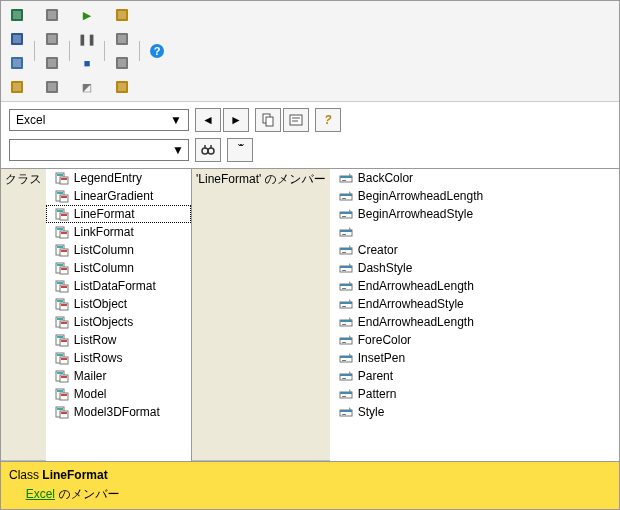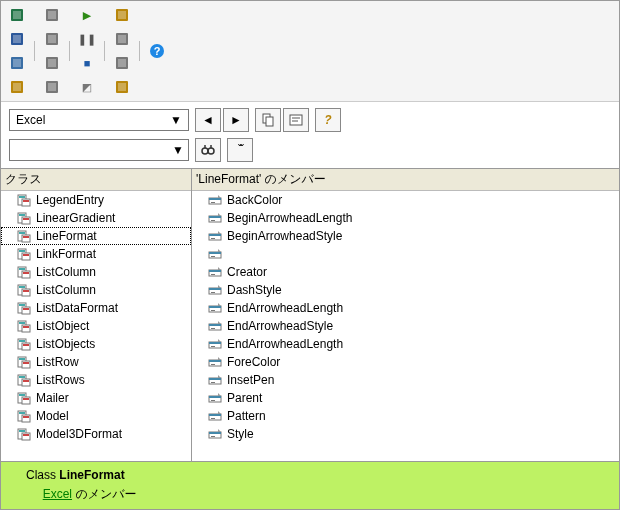--- a/index.html
+++ b/index.html
@@ -16,34 +16,34 @@
 .combo-main input{border:0;outline:0;font:inherit;width:140px}
 .combo-dd{width:16px;text-align:center}
 .btnset{display:flex;gap:2px}
 .sq{width:24px;height:22px;border:1px solid #888;background:#f6f6f6;display:flex;align-items:center;justify-content:center}
 
 .row3{display:flex;align-items:center;gap:6px;padding:0 8px 6px 8px}
 .combo-sub{width:180px;justify-content:flex-end}
 
 
 .split{display:flex;flex:1;border-top:1px solid #999;overflow:hidden}
-.pane{display:flex;flex-direction:column;overflow:hidden}
+.pane{display:flex;flex-direction:row;overflow:hidden}
 .pane.left{width:190px;border-right:1px solid #999}
 .pane.right{flex:1}
 .pane-hdr{background:#ece9d8;border-bottom:1px solid #bbb;padding:2px 4px;font-size:12px}
 .list{flex:1;overflow-y:scroll;overflow-x:hidden;background:#fff}
 .list::-webkit-scrollbar{width:17px}
 .list::-webkit-scrollbar-track{background:#efefef}
 .list::-webkit-scrollbar-thumb{background:#c8c8c8;border:1px solid #999}
-.item{display:flex;align-items:center;gap:4px;padding:1px 15px;white-space:nowrap;cursor:default}
+.item{display:flex;align-items:center;gap:4px;padding:1px 8px;white-space:nowrap;cursor:default}
 .item.sel{outline:1px dotted #000;outline-offset:-1px}
 .ico{width:16px;height:16px;flex:0 0 16px}
 
 
-.info{border-top:1px solid #999;background:#bef264;padding:6px 25px;min-height:44px;box-sizing:border-box}
+.info{border-top:1px solid #999;background:#fde047;padding:6px 8px;min-height:44px;box-sizing:border-box}
 .info .line1{margin-bottom:4px}
 .info .cls{font-weight:normal}
 .info .clsname{font-weight:bold}
 .info .lib{color:#008000;text-decoration:underline;cursor:pointer}
 
 
 svg{display:block}
 </style>
 </head>
 <body>

